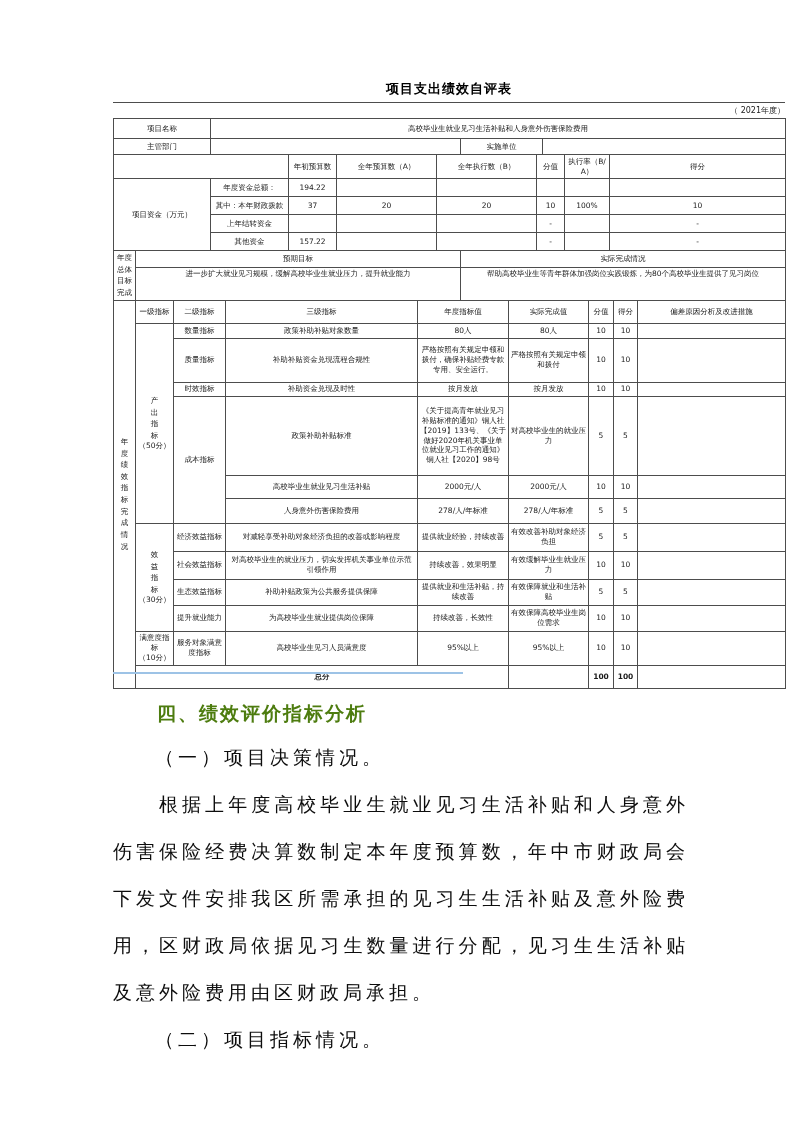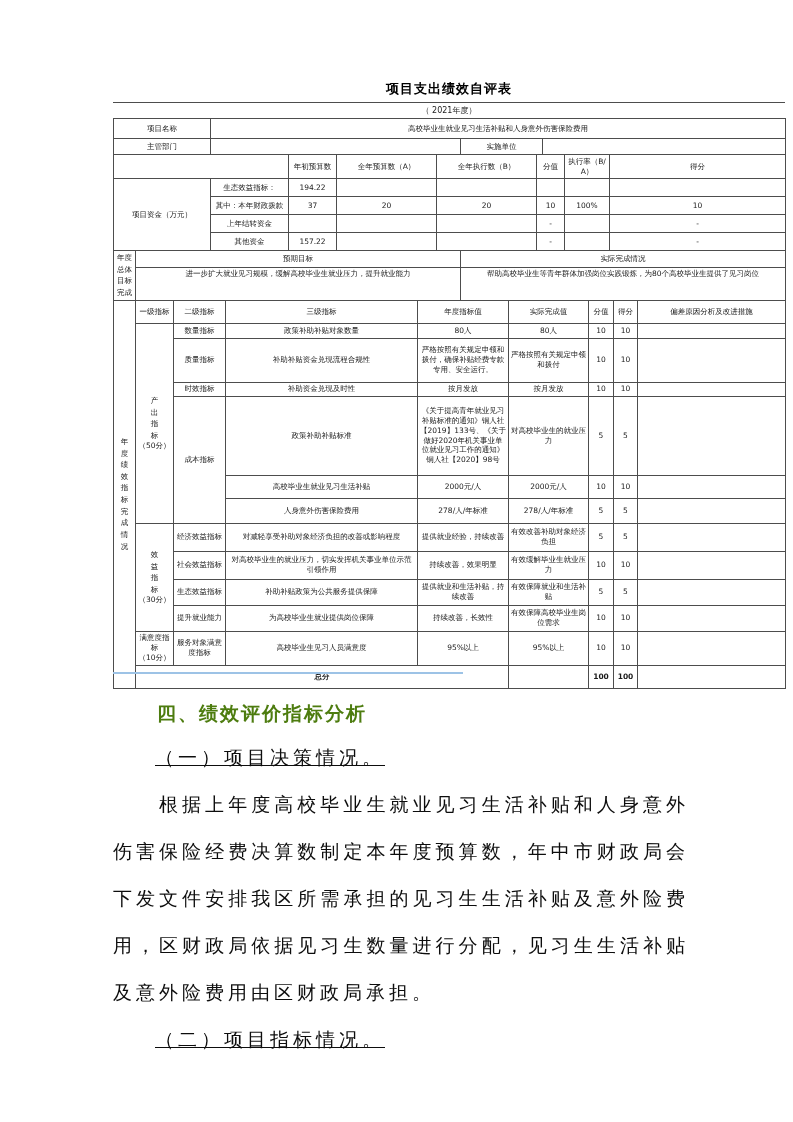--- a/index.html
+++ b/index.html
@@ -6,21 +6,21 @@
   body{
     width:793px;height:1122px;background:#ffffff;position:relative;
     font-family:"Liberation Serif", serif;color:#111;
   }
   .tablewrap{position:absolute;left:113px;top:80px;width:672px;}
   .doc-title{
     text-align:center;font-weight:bold;font-size:13px;letter-spacing:1px;
     margin:0 0 4px 0;color:#000;font-family:"DejaVu Sans",sans-serif;
   }
   .year-row{
-    border-top:1px solid #4d4d4d;text-align:center;font-size:8px;
+    border-top:1px solid #4d4d4d;text-align:right;font-size:8px;
     padding:2px 0;font-family:"DejaVu Sans",sans-serif;color:#222;
   }
   table.sheet{
     border-collapse:collapse;width:672px;table-layout:fixed;
     font-family:"DejaVu Sans",sans-serif;font-size:7.5px;color:#1a1a1a;
   }
   table.sheet + table.sheet{margin-top:-1px;}
   table.sheet td{
     border:1px solid #4d4d4d;padding:1px 2px;text-align:center;
     vertical-align:middle;line-height:1.3;overflow:hidden;word-break:break-all;
@@ -34,21 +34,21 @@
   .blueline{position:absolute;left:113px;top:672px;width:350px;height:2px;background:#9dc3e6;}
   .bodytext{
     position:absolute;left:113px;top:692px;width:576px;
     font-size:19px;line-height:47px;letter-spacing:4px;text-align:justify;color:#0d0d0d;
   }
   .bodytext h2{
     font-family:"DejaVu Sans",sans-serif;font-size:19px;font-weight:bold;
     margin:0;line-height:42px;text-indent:44px;letter-spacing:2px;color:#4d7c0f;
   }
   .bodytext p{margin:0;}
-  .sub-item{text-indent:42px;text-decoration:underline;}
+  .sub-item{text-indent:42px;}
   .para{text-indent:46px;}
 </style>
 </head>
 <body>
 
 <div class="tablewrap">
 
   <div class="doc-title">项目支出绩效自评表</div>
   <div class="year-row">（ 2021年度）</div>
 
@@ -89,21 +89,21 @@
       <td colspan="2"></td>
       <td>年初预算数</td>
       <td>全年预算数（A）</td>
       <td>全年执行数（B）</td>
       <td>分值</td>
       <td>执行率（B/A）</td>
       <td>得分</td>
     </tr>
     <tr style="height:18px">
       <td rowspan="4">项目资金（万元）</td>
-      <td class="tl">生态效益指标：</td>
+      <td class="tl">年度资金总额：</td>
       <td class="tr">194.22</td>
       <td></td>
       <td></td>
       <td></td>
       <td></td>
       <td></td>
     </tr>
     <tr style="height:18px">
       <td class="tl">其中：本年财政拨款</td>
       <td class="tr">37</td>

